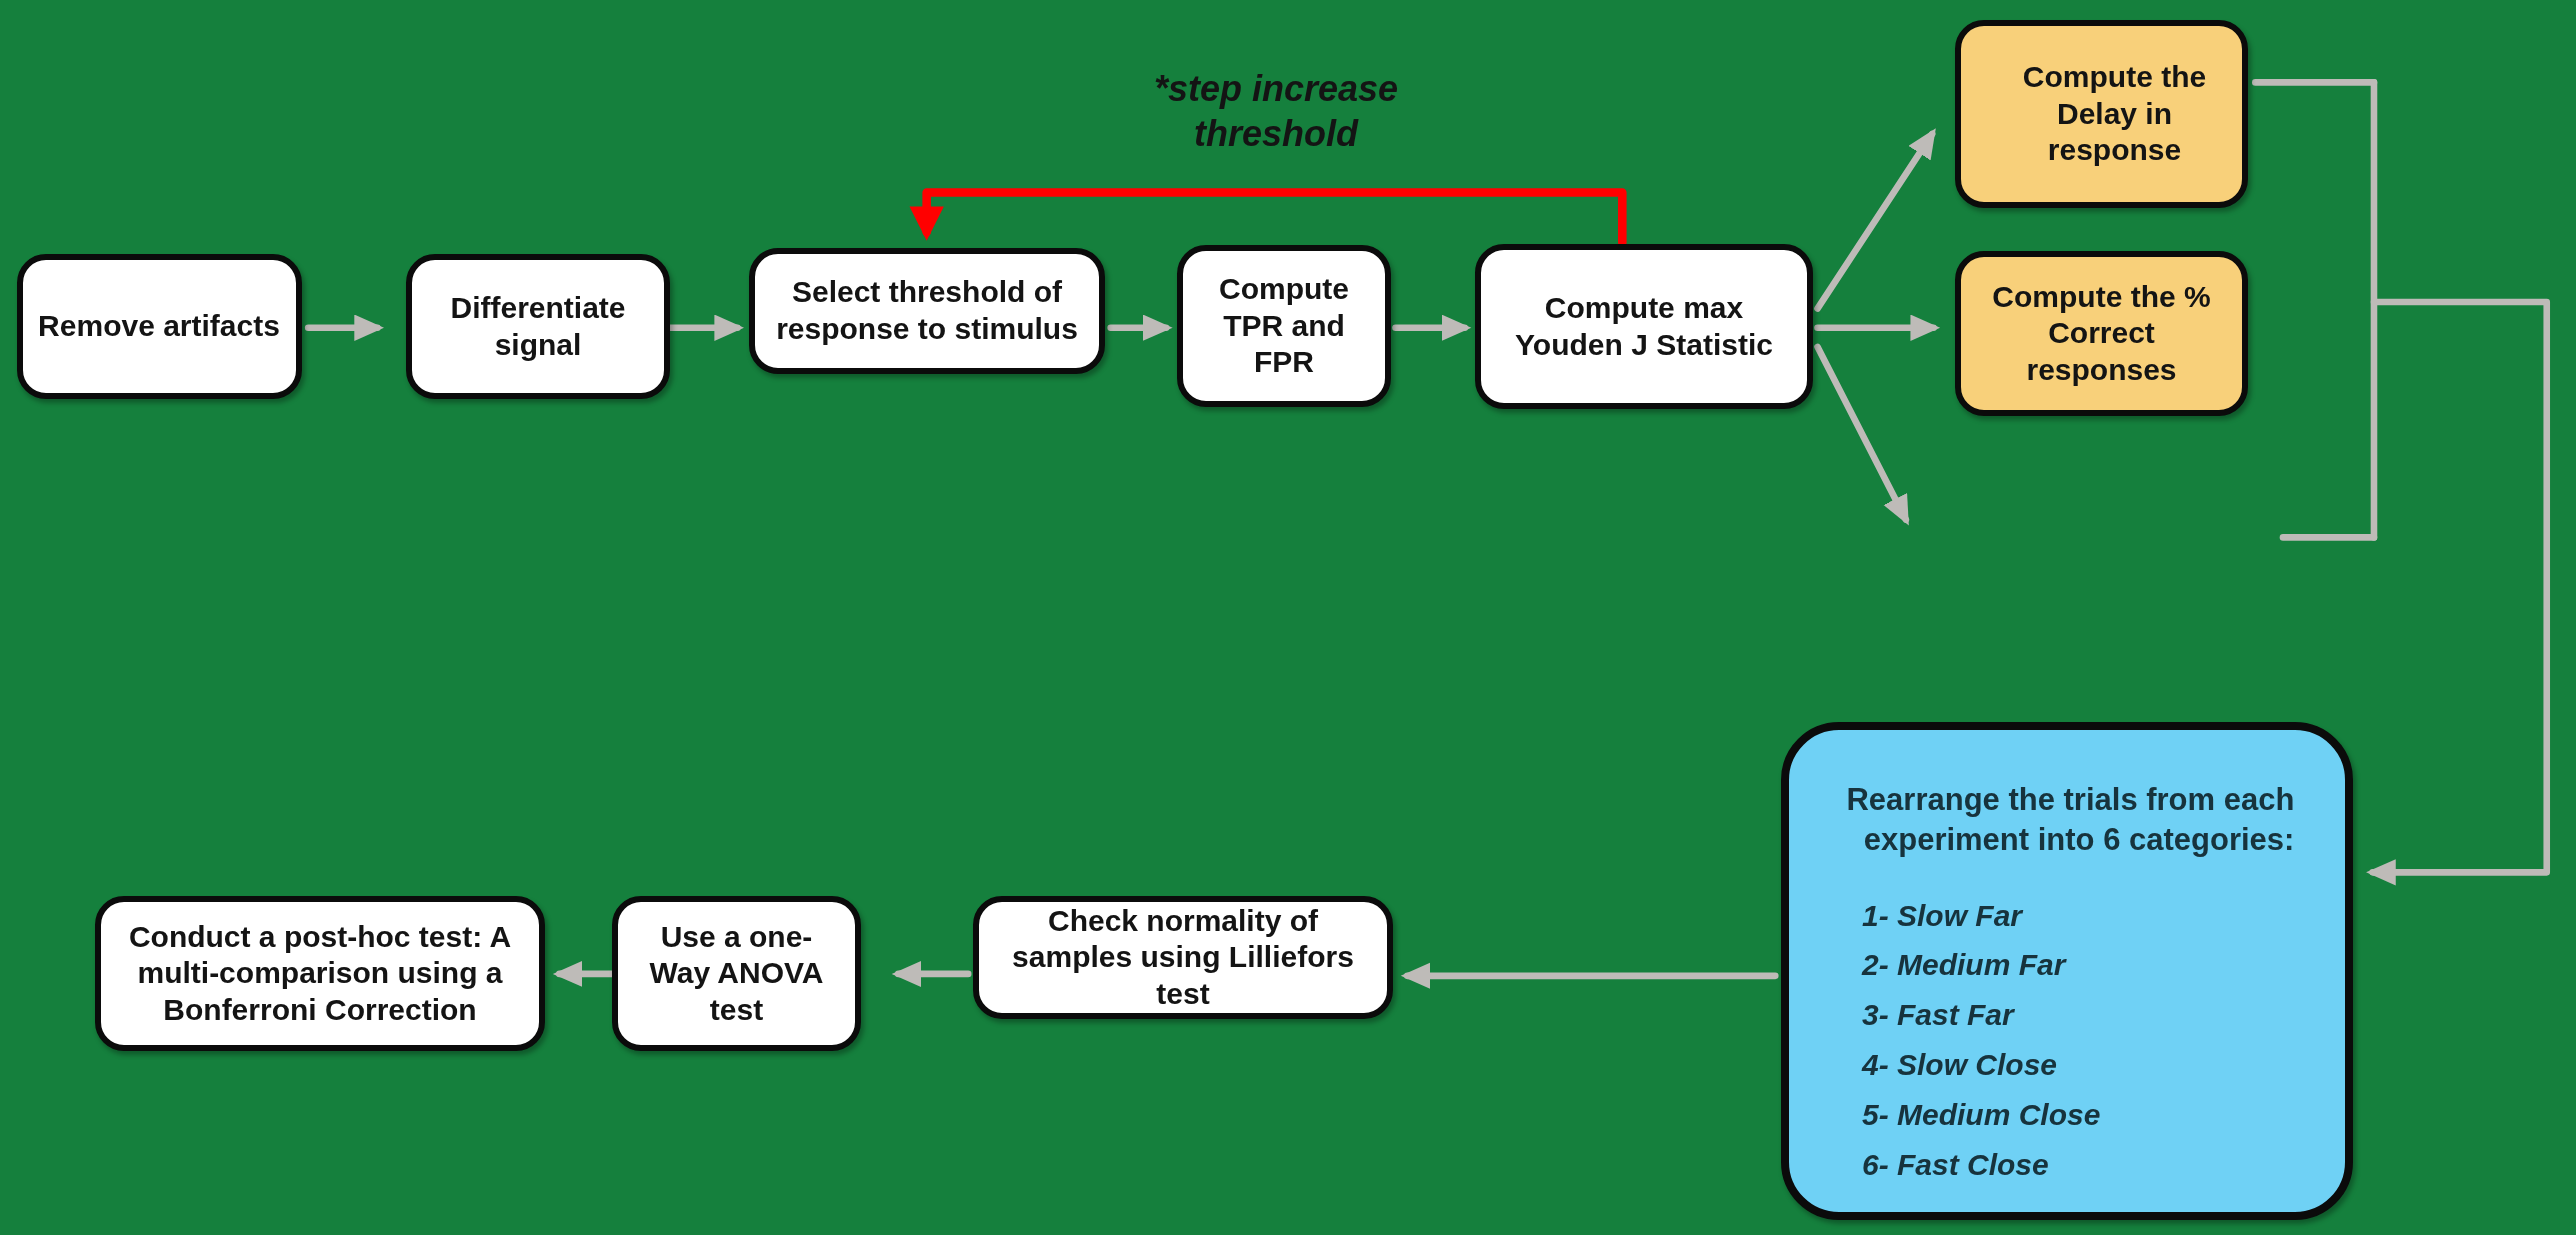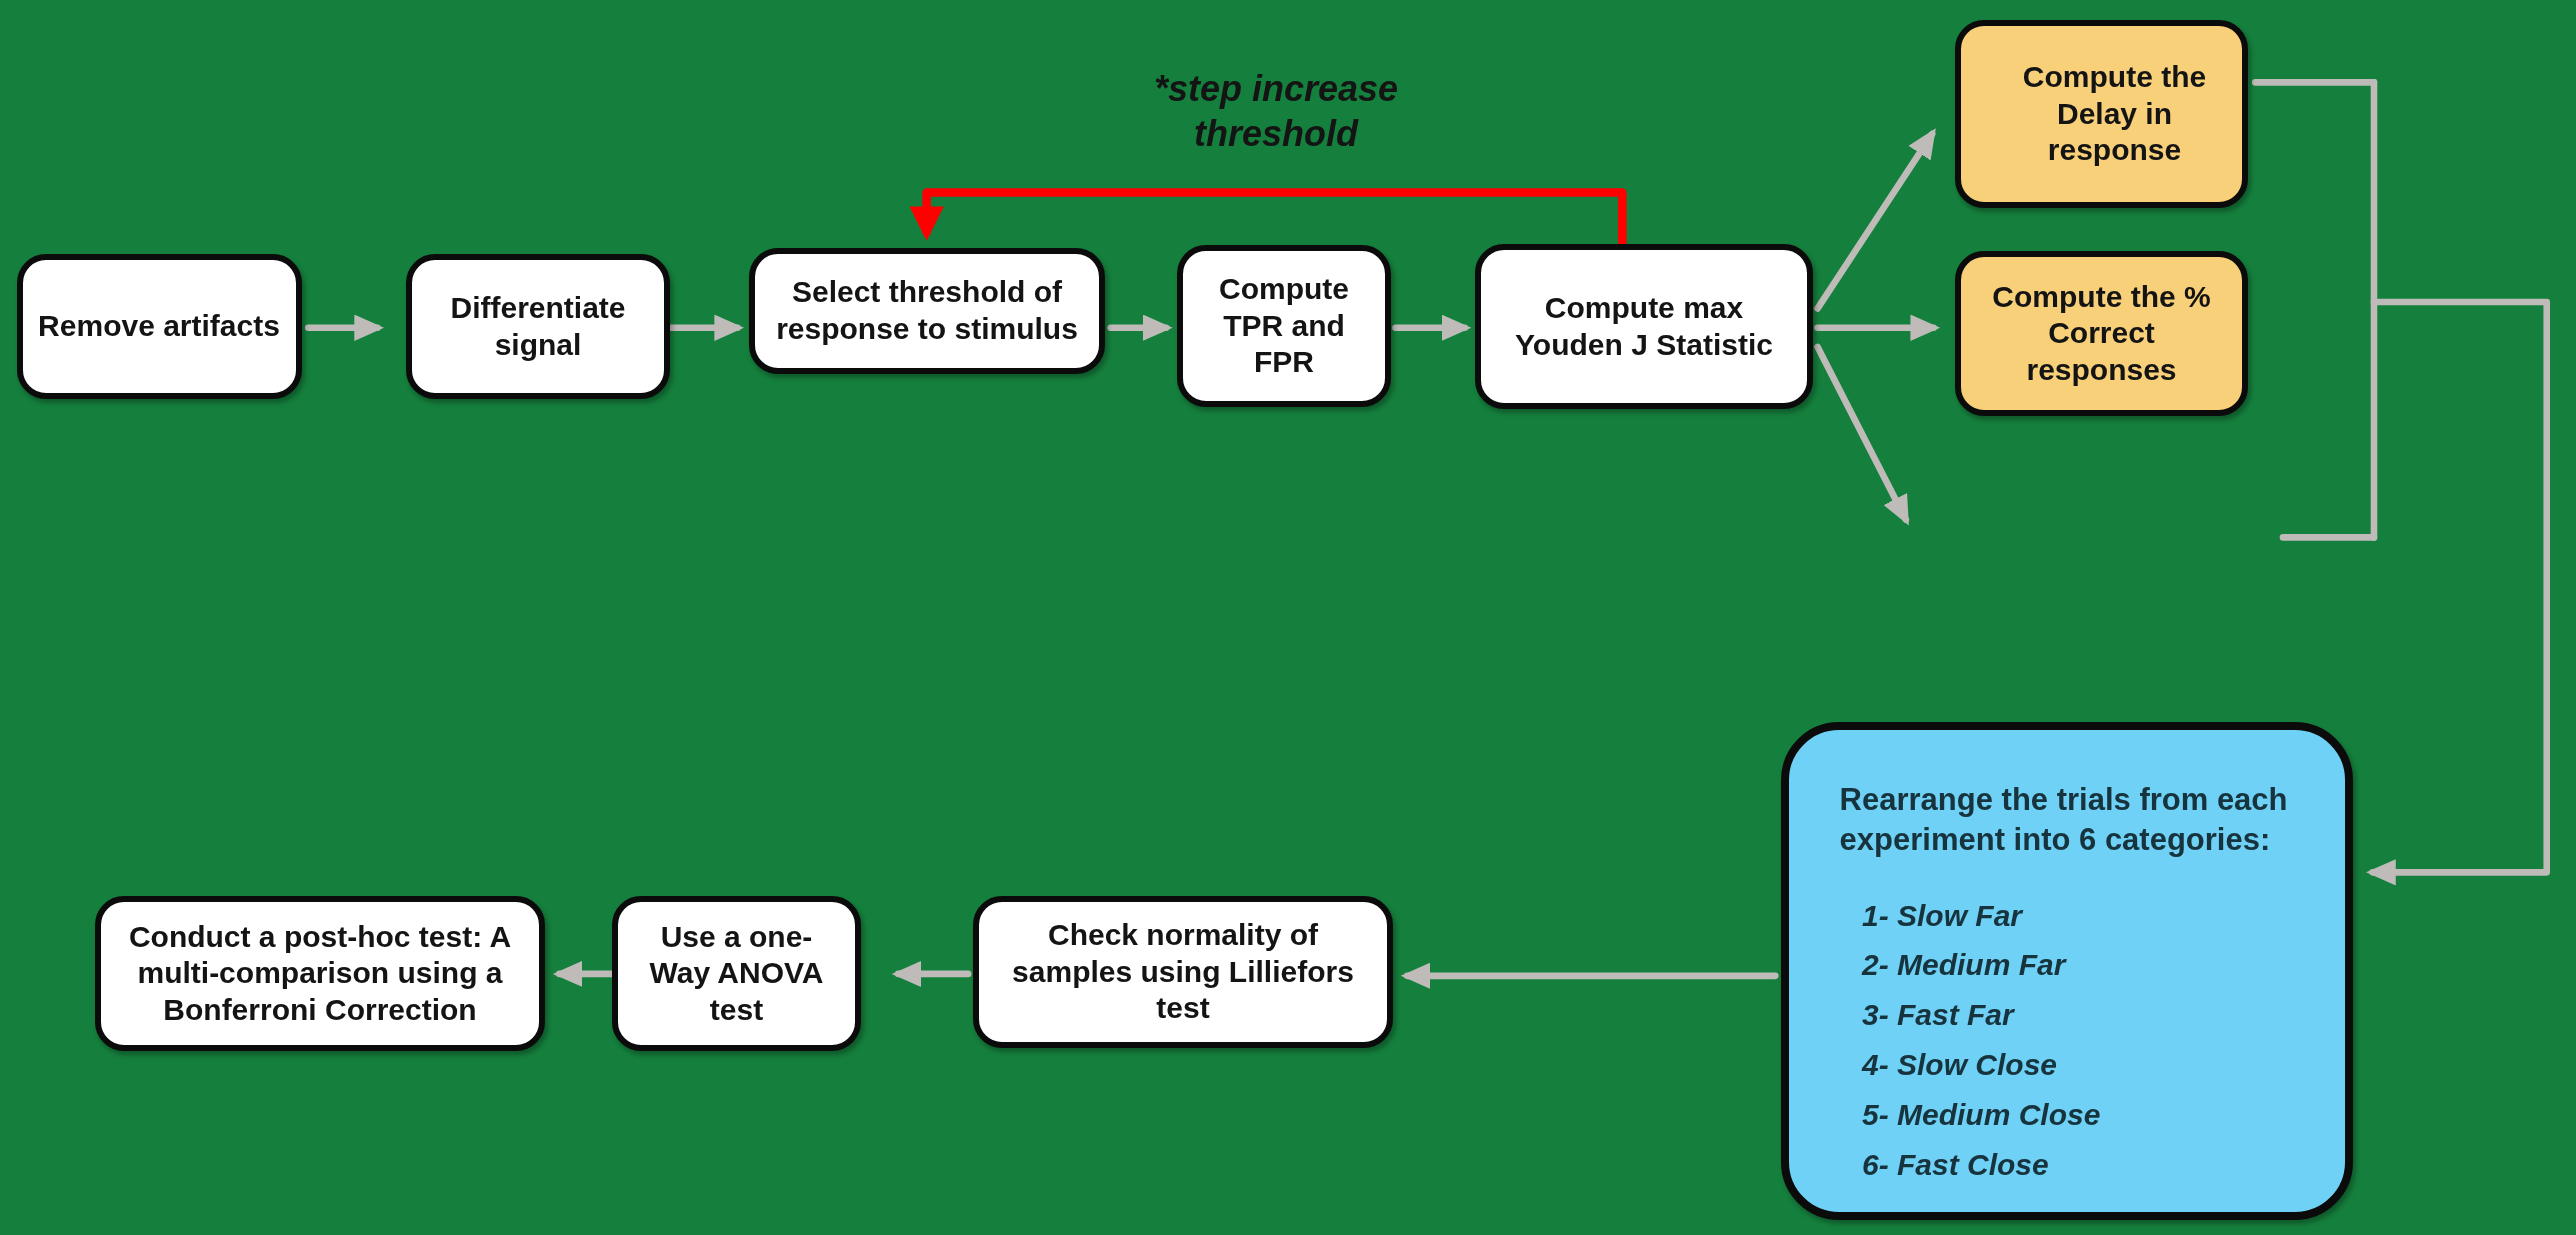--- a/index.html
+++ b/index.html
@@ -39,42 +39,42 @@
   .box.blue{
     background:var(--blue);
     color:var(--blue-ink);
     border-radius:58px;
     border-width:8px;
     display:block;
     text-align:left;
     padding:38px 44px 26px 44px;
   }
   .blue-header{
-    font-size:31px;line-height:1.3;font-weight:bold;text-align:left;
+    font-size:31px;line-height:1.3;font-weight:bold;text-align:right;
     margin:12px 6.6px 30px 6.6px;
   }
   .blue-list{font-style:italic;font-weight:bold;font-size:30px;line-height:1.66;margin-left:29px;}
   .step-label{
     position:absolute;z-index:2;
     left:1121px;top:66px;width:310px;
     text-align:center;
     font-weight:bold;font-style:italic;
     font-size:36px;line-height:1.25;color:#141414;
   }
   
   #b-remove   {left:16.5px;  top:254px; width:285px; height:145px;}
   #b-diff     {left:406px; top:254px; width:264px; height:145px;}
   #b-select   {left:749px;top:248px; width:356px; height:126px;}
   #b-tpr      {left:1177px;top:245px; width:214px; height:162px;}
   #b-youden   {left:1475px;top:244px; width:338px; height:165px;}
   #b-delay    {left:1955px;top:20px;  width:293px; height:188px;padding-left:39px;}
   #b-pct      {left:1955px;top:251px; width:293px; height:165px;}
   #b-auc      {left:1922px;top:455px; width:356px; height:165px;}
   #b-blue     {left:1781px;top:722px;width:572px; height:498px;}
-  #b-lillie   {left:973px;top:896px;width:420px; height:152px;}
+  #b-lillie   {left:973px;top:896px;width:420px; height:123px;}
   #b-anova    {left:612px; top:896px;width:249px; height:155px;}
   #b-posthoc  {left:95px; top:896px;width:450px; height:155px;}
 </style>
 </head>
 <body>
 
 <div class="canvas">
 
   <svg class="arrows" viewBox="0 0 3906 1873" xmlns="http://www.w3.org/2000/svg">
     <defs>

